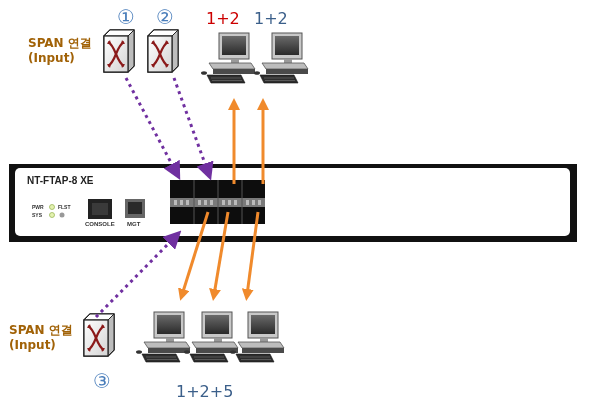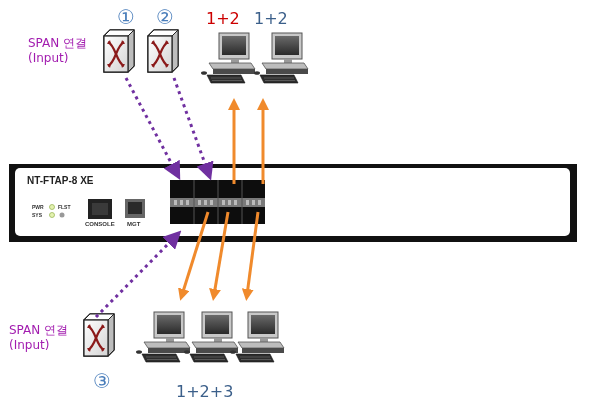--- a/index.html
+++ b/index.html
@@ -1,19 +1,19 @@
 <!DOCTYPE html>
 <html><head>
 <meta charset="utf-8">
 <style>
   html, body { margin: 0; padding: 0; background: #ffffff; }
   body { width: 603px; height: 408px; position: relative; overflow: hidden;
          font-family: "DejaVu Sans", sans-serif; }
   .abs { position: absolute; }
-  .span-label { color: #a21caf; font-weight: normal; font-size: 12px; line-height: 15px; }
+  .span-label { color: #a16207; font-weight: bold; font-size: 12px; line-height: 15px; }
   .circ-num { color: #4a7ebb; font-size: 20px; line-height: 20px; }
   .combo { font-weight: normal; font-size: 16px; }
   svg { position: absolute; left: 0; top: 0; }
   .dev-title { font-family: "Liberation Sans", sans-serif; font-weight: bold; font-size: 10px; color: #222; }
   .tiny { font-family: "Liberation Sans", sans-serif; font-size: 5px; color: #333; font-weight: bold; }
 </style>
 </head>
 <body>
 
 <svg width="603" height="408" viewBox="0 0 603 408">
@@ -137,13 +137,13 @@
   <div>(Input)</div>
 </div>
 <div class="abs span-label" style="left:9px; top:323px;">
   <div>SPAN 연결</div>
   <div>(Input)</div>
 </div>
 <div class="abs circ-num" style="left:93px; top:371px;">③</div>
 
 <div class="abs combo" style="left:206px; top:9px; color:#cc0000;">1+2</div>
 <div class="abs combo" style="left:254px; top:9px; color:#3b5f8a;">1+2</div>
-<div class="abs combo" style="left:176px; top:382px; color:#3b5f8a;">1+2+3</div>
+<div class="abs combo" style="left:176px; top:382px; color:#3b5f8a;">1+2+5</div>
 
 </body></html>

